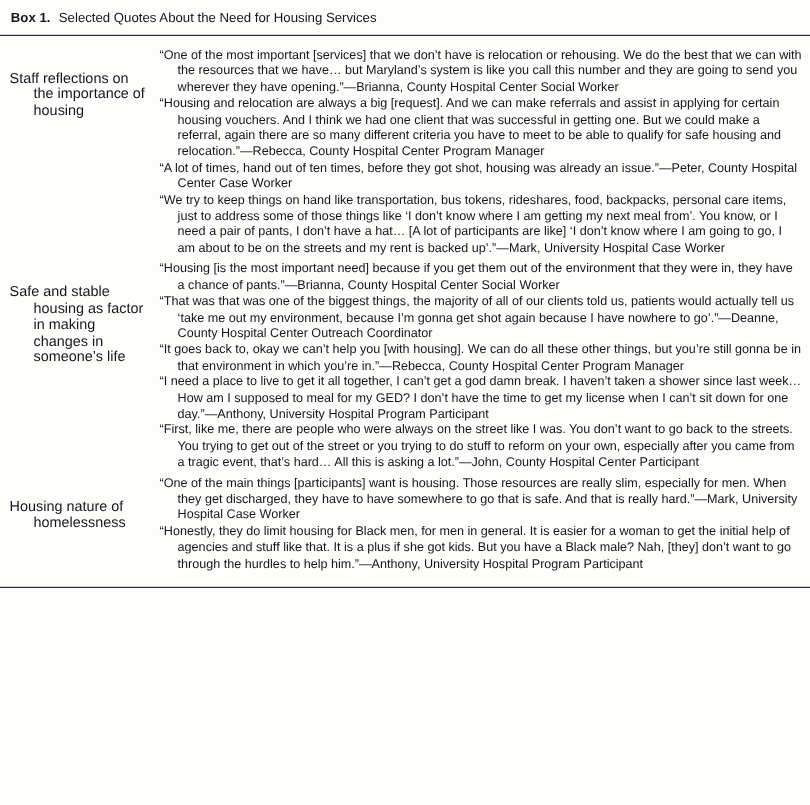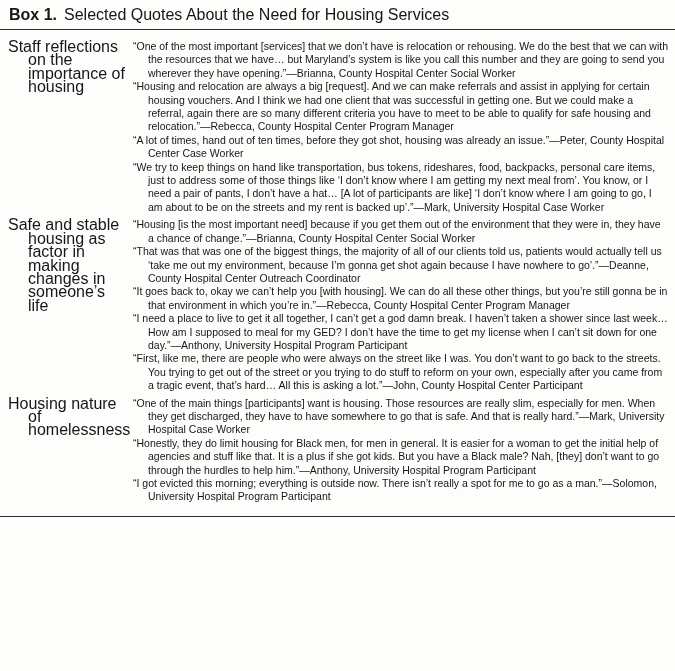--- a/index.html
+++ b/index.html
@@ -9,21 +9,21 @@
     overflow: hidden;
     background: #fdfdfc;
     color: #161616;
     font-family: "Liberation Sans", sans-serif;
   }
   .box {
     width: 675px;
     padding: 8px 7px 0 8px;
   }
   .box-title {
-    font-size: 16px;
+    font-size: 11px;
     line-height: 14px;
     margin-bottom: 7px;
     padding-left: 1px;
   }
   .box-title .t-label {
     font-weight: bold;
     margin-right: 7px;
   }
   .rule {
     border: none;
@@ -36,25 +36,26 @@
     padding: 10px 0 8px 0;
   }
   .section-row {
     display: flex;
     align-items: flex-start;
     margin-bottom: 4px;
   }
   .category {
     flex: 0 0 125px;
     width: 125px;
-    font-size: 16px;
+    font-size: 12px;
     line-height: 13.4px;
     padding-left: 20px;
     text-indent: -20px;
     padding-right: 6px;
+    margin-top: 19px;
   }
   .quotes {
     flex: 1 1 auto;
     min-width: 0;
   }
   .quote {
     font-size: 10.5px;
     line-height: 13.4px;
     padding-left: 15px;
     text-indent: -15px;
@@ -79,34 +80,33 @@
         <p class="quote">“One of the most important [services] that we don’t have is relocation or rehousing. We do the best that we can with the resources that we have… but Maryland’s system is like you call this number and they are going to send you wherever they have opening.”—Brianna, County Hospital Center Social Worker</p>
         <p class="quote">“Housing and relocation are always a big [request]. And we can make referrals and assist in applying for certain housing vouchers. And I think we had one client that was successful in getting one. But we could make a referral, again there are so many different criteria you have to meet to be able to qualify for safe housing and relocation.”—Rebecca, County Hospital Center Program Manager</p>
         <p class="quote">“A lot of times, hand out of ten times, before they got shot, housing was already an issue.”—Peter, County Hospital Center Case Worker</p>
         <p class="quote">“We try to keep things on hand like transportation, bus tokens, rideshares, food, backpacks, personal care items, just to address some of those things like ‘I don’t know where I am getting my next meal from’. You know, or I need a pair of pants, I don’t have a hat… [A lot of participants are like] ‘I don’t know where I am going to go, I am about to be on the streets and my rent is backed up’.”—Mark, University Hospital Case Worker</p>
       </div>
     </div>
 
     <div class="section-row">
       <div class="category">Safe and stable housing as factor in making changes in someone’s life</div>
       <div class="quotes">
-        <p class="quote">“Housing [is the most important need] because if you get them out of the environment that they were in, they have a chance of change.”—Brianna, County Hospital Center Social Worker</p>
+        <p class="quote">“Housing [is the most important need] because if you get them out of the environment that they were in, they have a chance of pants.”—Brianna, County Hospital Center Social Worker</p>
         <p class="quote">“That was that was one of the biggest things, the majority of all of our clients told us, patients would actually tell us ‘take me out my environment, because I’m gonna get shot again because I have nowhere to go’.”—Deanne, County Hospital Center Outreach Coordinator</p>
         <p class="quote">“It goes back to, okay we can’t help you [with housing]. We can do all these other things, but you’re still gonna be in that environment in which you’re in.”—Rebecca, County Hospital Center Program Manager</p>
         <p class="quote">“I need a place to live to get it all together, I can’t get a god damn break. I haven’t taken a shower since last week… How am I supposed to meal for my GED? I don’t have the time to get my license when I can’t sit down for one day.”—Anthony, University Hospital Program Participant</p>
         <p class="quote">“First, like me, there are people who were always on the street like I was. You don’t want to go back to the streets. You trying to get out of the street or you trying to do stuff to reform on your own, especially after you came from a tragic event, that’s hard… All this is asking a lot.”—John, County Hospital Center Participant</p>
       </div>
     </div>
 
     <div class="section-row">
       <div class="category">Housing nature of homelessness</div>
       <div class="quotes">
         <p class="quote">“One of the main things [participants] want is housing. Those resources are really slim, especially for men. When they get discharged, they have to have somewhere to go that is safe. And that is really hard.”—Mark, University Hospital Case Worker</p>
         <p class="quote">“Honestly, they do limit housing for Black men, for men in general. It is easier for a woman to get the initial help of agencies and stuff like that. It is a plus if she got kids. But you have a Black male? Nah, [they] don’t want to go through the hurdles to help him.”—Anthony, University Hospital Program Participant</p>
-        <p class="quote">“I got evicted this morning; everything is outside now. There isn’t really a spot for me to go as a man.”—Solomon, University Hospital Program Participant</p>
       </div>
     </div>
 
   </div>
 
   <hr class="rule">
 
 </div>
 
 </body></html>

